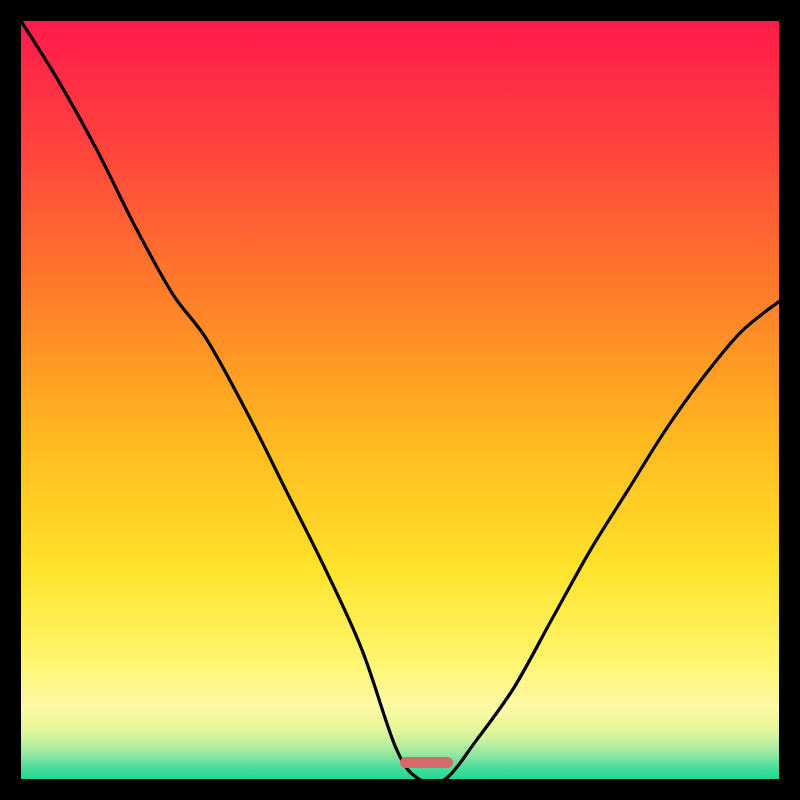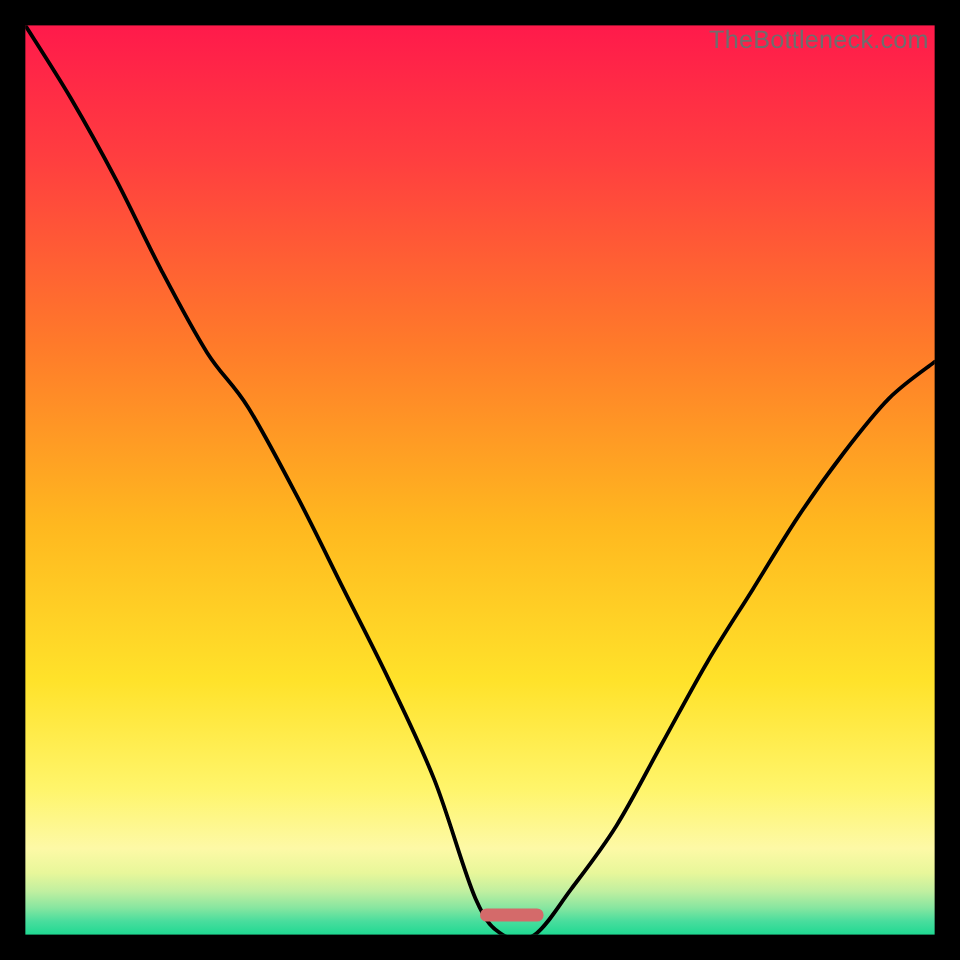--- a/index.html
+++ b/index.html
@@ -76,14 +76,13 @@
     </defs>
     <rect x="0" y="0" width="758" height="758" fill="url(#bg-grad)"></rect>
   </svg>
 
   <svg class="curve" viewBox="0 0 758 758" preserveAspectRatio="none">
     <path id="curve-path" d="M 0 0 C 6.316666666666666 10.106666666666664 25.266666666666666 39.16333333333331 37.9 60.639999999999986 C 50.53333333333333 82.11666666666666 63.166666666666664 104.85666666666668 75.8 128.86 C 88.43333333333334 152.86333333333334 101.06666666666666 180.65666666666664 113.7 204.65999999999997 C 126.33333333333334 228.6633333333333 139.59833333333333 253.92999999999998 151.6 272.88 C 163.60166666666666 291.83 173.07666666666668 298.14666666666665 185.71 318.36 C 198.34333333333333 338.5733333333334 214.135 368.8933333333334 227.4 394.16 C 240.66500000000002 419.4266666666667 252.66666666666669 444.6933333333333 265.3 469.96 C 277.93333333333334 495.22666666666663 290.56666666666666 519.23 303.2 545.76 C 315.8333333333333 572.29 329.09833333333336 598.8199999999999 341.1 629.14 C 353.1016666666667 659.46 365.735 706.2033333333333 375.21 727.68 C 384.68499999999995 749.1566666666666 389.73833333333334 752.9466666666667 397.95 758 C 406.16166666666663 763.0533333333333 415.005 764.3166666666666 424.48 758 C 433.95500000000004 751.6833333333334 443.43 735.26 454.8 720.1 C 466.17 704.94 480.06666666666666 687.2533333333333 492.7 667.04 C 505.3333333333333 646.8266666666666 517.9666666666667 621.56 530.6 598.8199999999999 C 543.2333333333333 576.0799999999999 555.8666666666667 552.0766666666667 568.5 530.6 C 581.1333333333333 509.12333333333333 593.7666666666667 490.1733333333333 606.4 469.96 C 619.0333333333333 449.74666666666667 631.6666666666666 428.27 644.3 409.32 C 656.9333333333333 390.37 669.5666666666667 372.68333333333334 682.2 356.26 C 694.8333333333334 339.83666666666664 707.4666666666667 323.41333333333336 720.1 310.78000000000003 C 732.7333333333333 298.1466666666667 751.6833333333334 285.5133333333333 758 280.46" fill="none" stroke="#000000" stroke-width="3.2" stroke-linecap="round" stroke-linejoin="round"></path>
   </svg>
 
   <div class="marker" style="left: 379px; width: 53.06px; top: 735.566px; background: rgb(212, 106, 106);"></div>
 
-  <div class="watermark">TheBottleneck.com</div>
 </div>
 
 </body></html>

